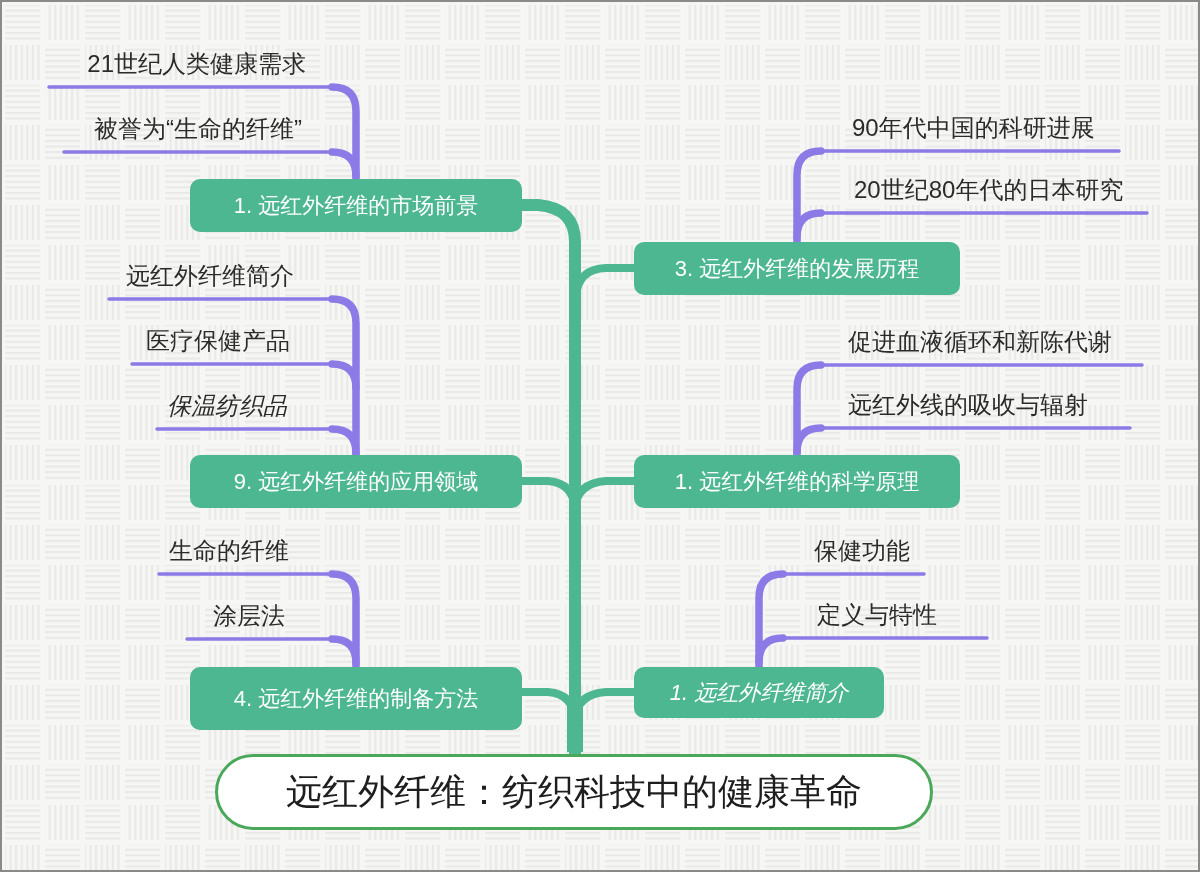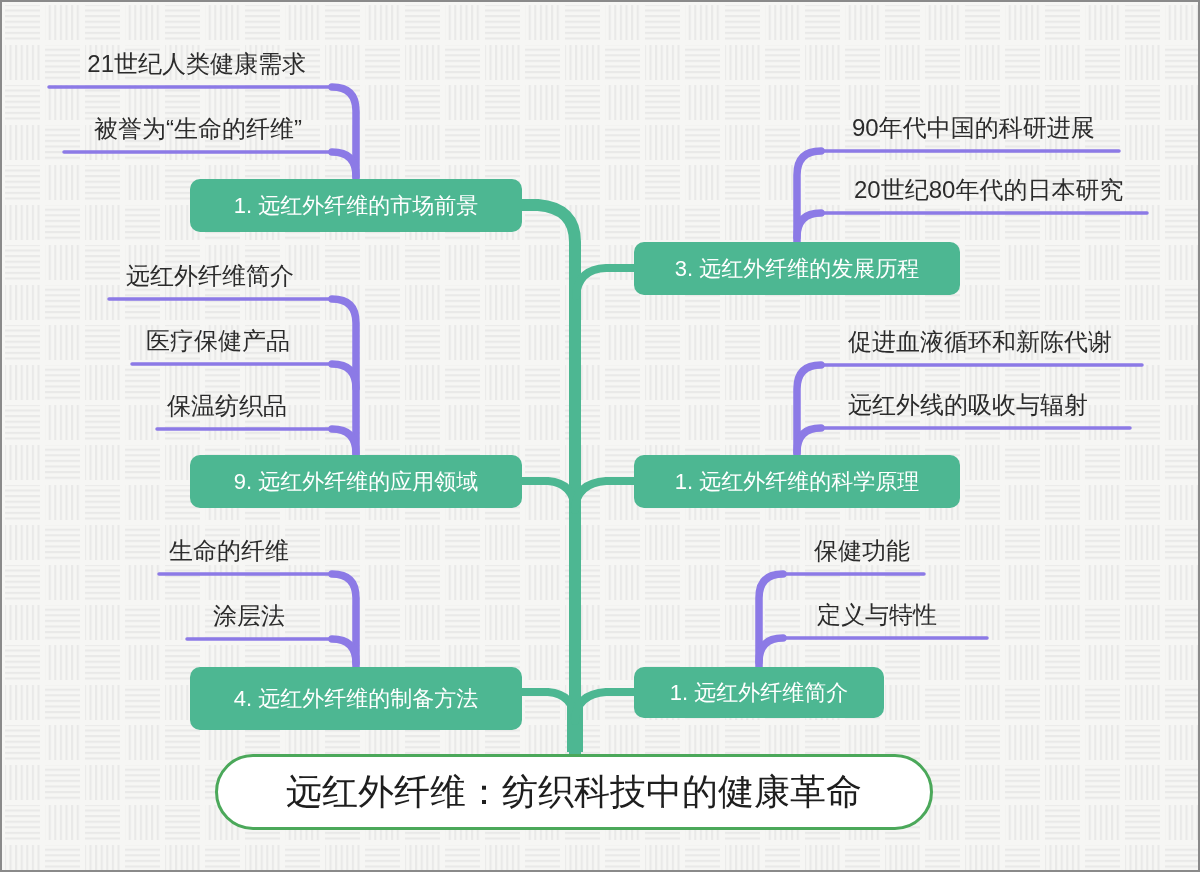--- a/index.html
+++ b/index.html
@@ -113,28 +113,28 @@
     <path class="p-thick" d="M781,636 Q757,636 757,660"></path>
     <path class="p-thin" d="M777,572 L922,572"></path>
     <path class="p-thin" d="M777,636 L985,636"></path>
   </svg>
 
   <div class="branch-node" style="left:188px;top:177px;width:332px;height:53px;">1. 远红外纤维的市场前景</div>
   <div class="branch-node" style="left:188px;top:453px;width:332px;height:53px;">9. 远红外纤维的应用领域</div>
   <div class="branch-node" style="left:188px;top:665px;width:332px;height:63px;">4. 远红外纤维的制备方法</div>
   <div class="branch-node" style="left:632px;top:240px;width:326px;height:53px;">3. 远红外纤维的发展历程</div>
   <div class="branch-node" style="left:632px;top:453px;width:326px;height:53px;">1. 远红外纤维的科学原理</div>
-  <div class="branch-node" style="left:632px;top:665px;width:250px;height:51px;">1. 远红外纤维简介</div>
+  <div class="branch-node" style="left:632px;top:665px;width:250px;height:51px;font-style:italic;">1. 远红外纤维简介</div>
 
   <div class="leaf left" style="right:892px;top:47px;">21世纪人类健康需求</div>
   <div class="leaf left" style="right:896px;top:112px;">被誉为“生命的纤维”</div>
 
   <div class="leaf left" style="right:904px;top:259px;">远红外纤维简介</div>
   <div class="leaf left" style="right:908px;top:324px;">医疗保健产品</div>
-  <div class="leaf left" style="right:911px;top:389px;">保温纺织品</div>
+  <div class="leaf left" style="right:911px;top:389px;font-style:italic;">保温纺织品</div>
 
   <div class="leaf left" style="right:909px;top:534px;">生命的纤维</div>
   <div class="leaf left" style="right:913px;top:599px;">涂层法</div>
 
   <div class="leaf" style="left:850px;top:111px;">90年代中国的科研进展</div>
   <div class="leaf" style="left:852px;top:173px;">20世纪80年代的日本研究</div>
 
   <div class="leaf" style="left:846px;top:325px;">促进血液循环和新陈代谢</div>
   <div class="leaf" style="left:846px;top:388px;">远红外线的吸收与辐射</div>
 

